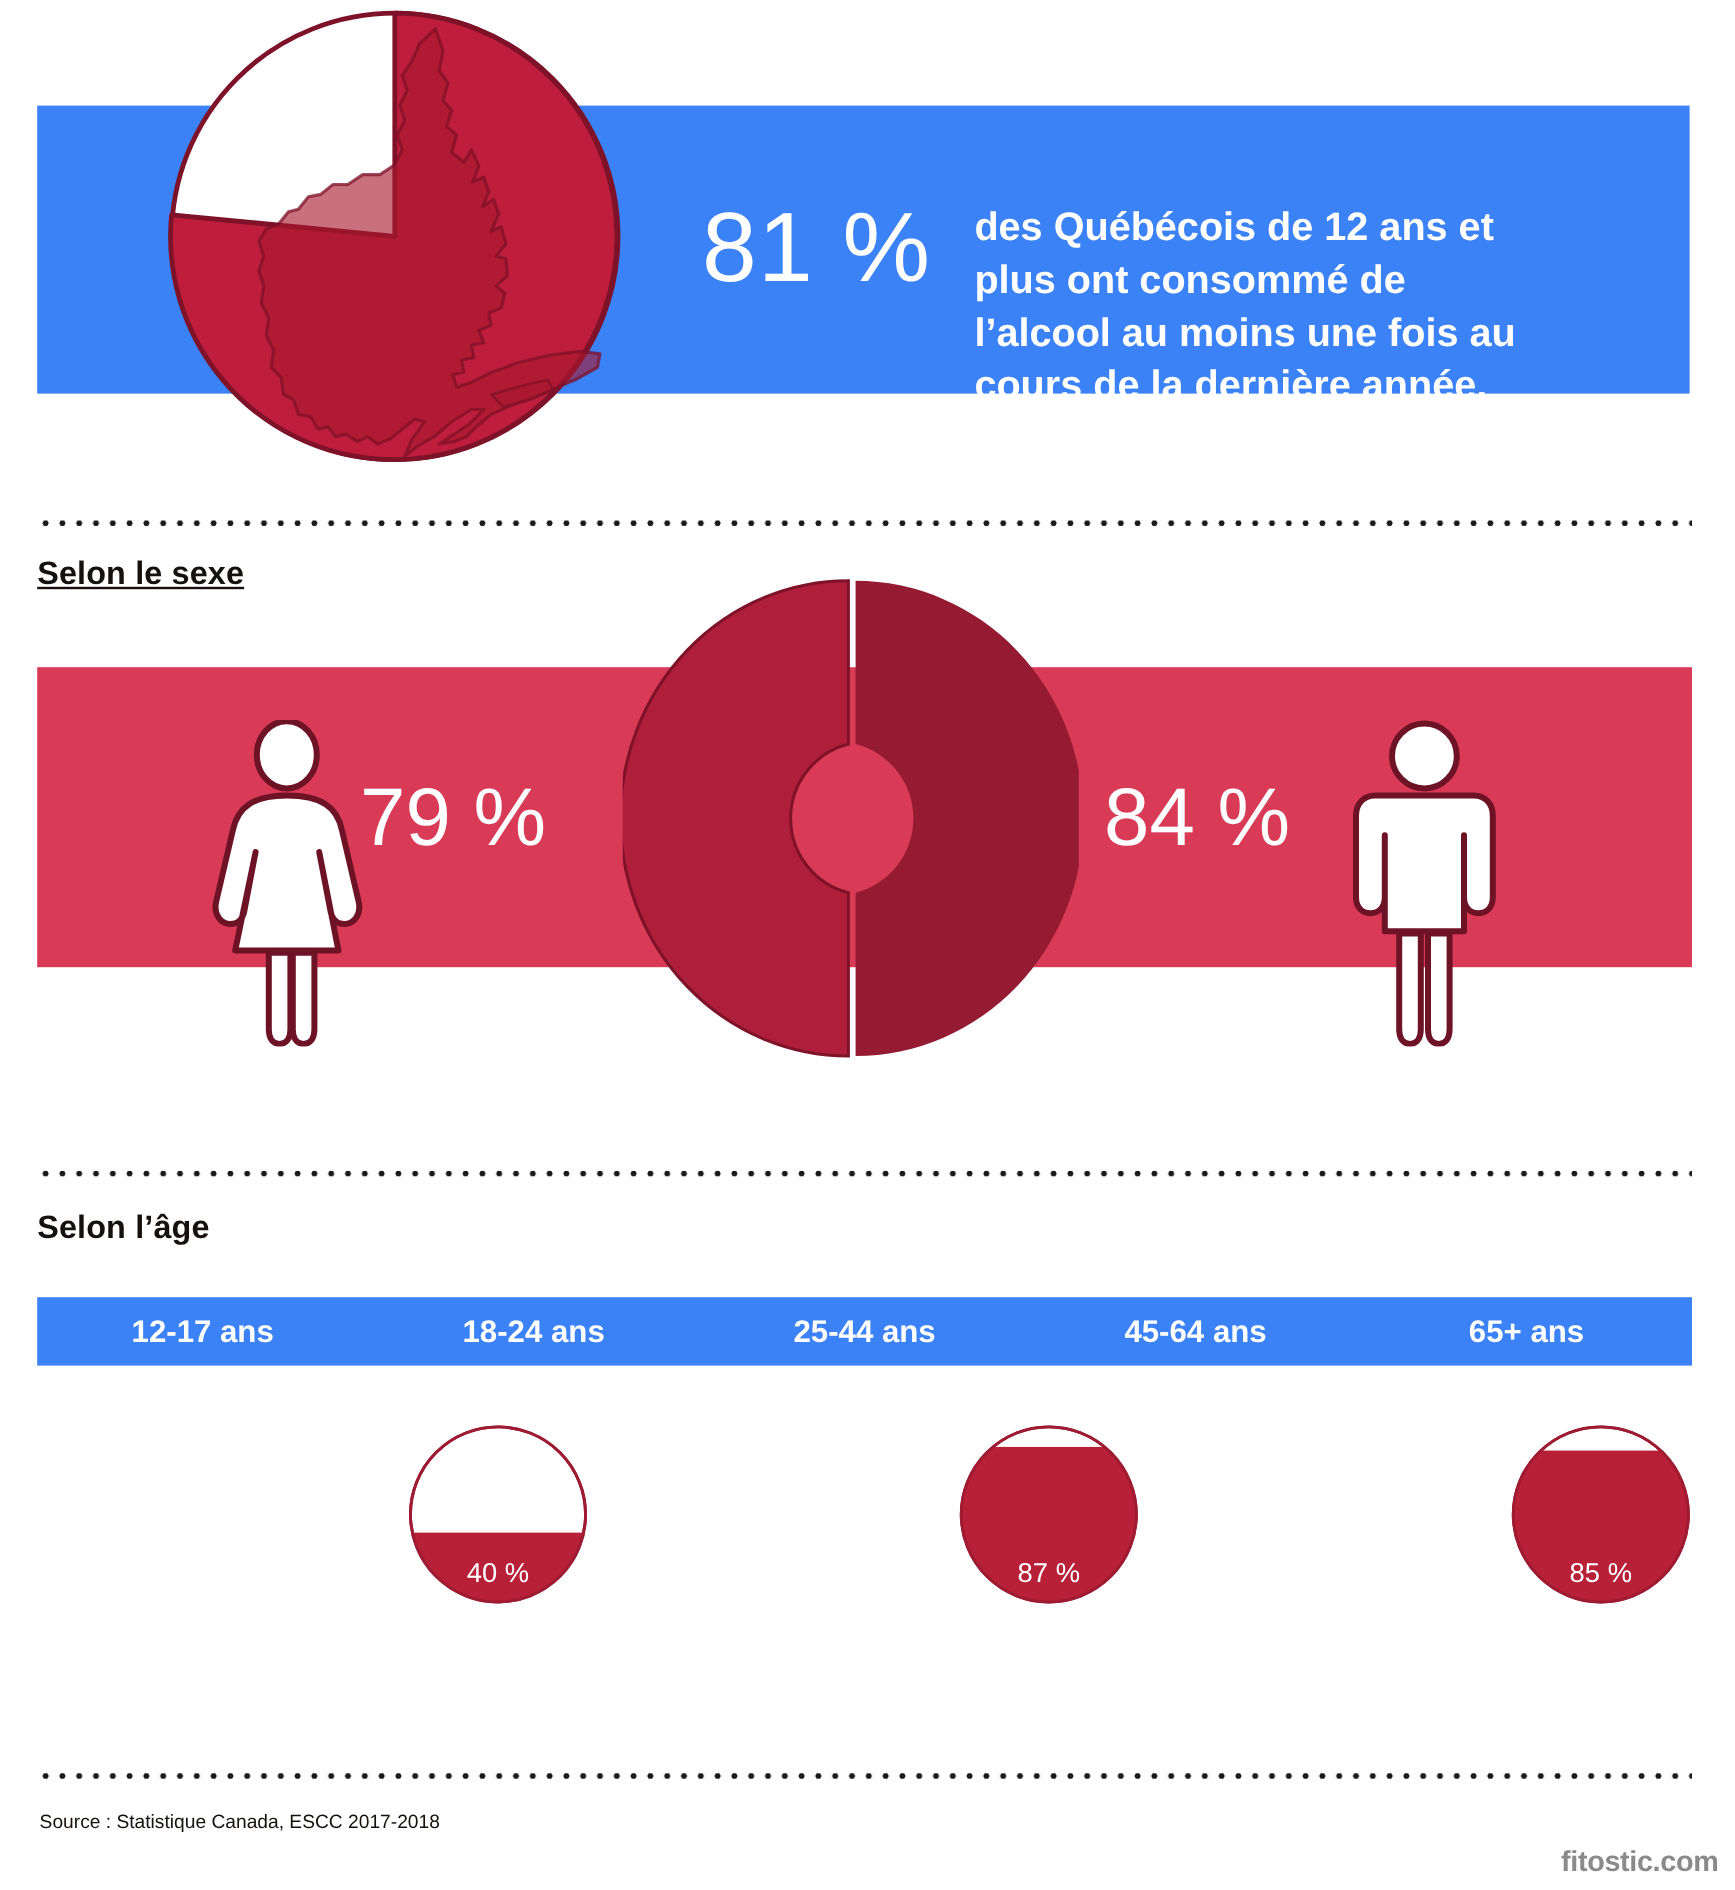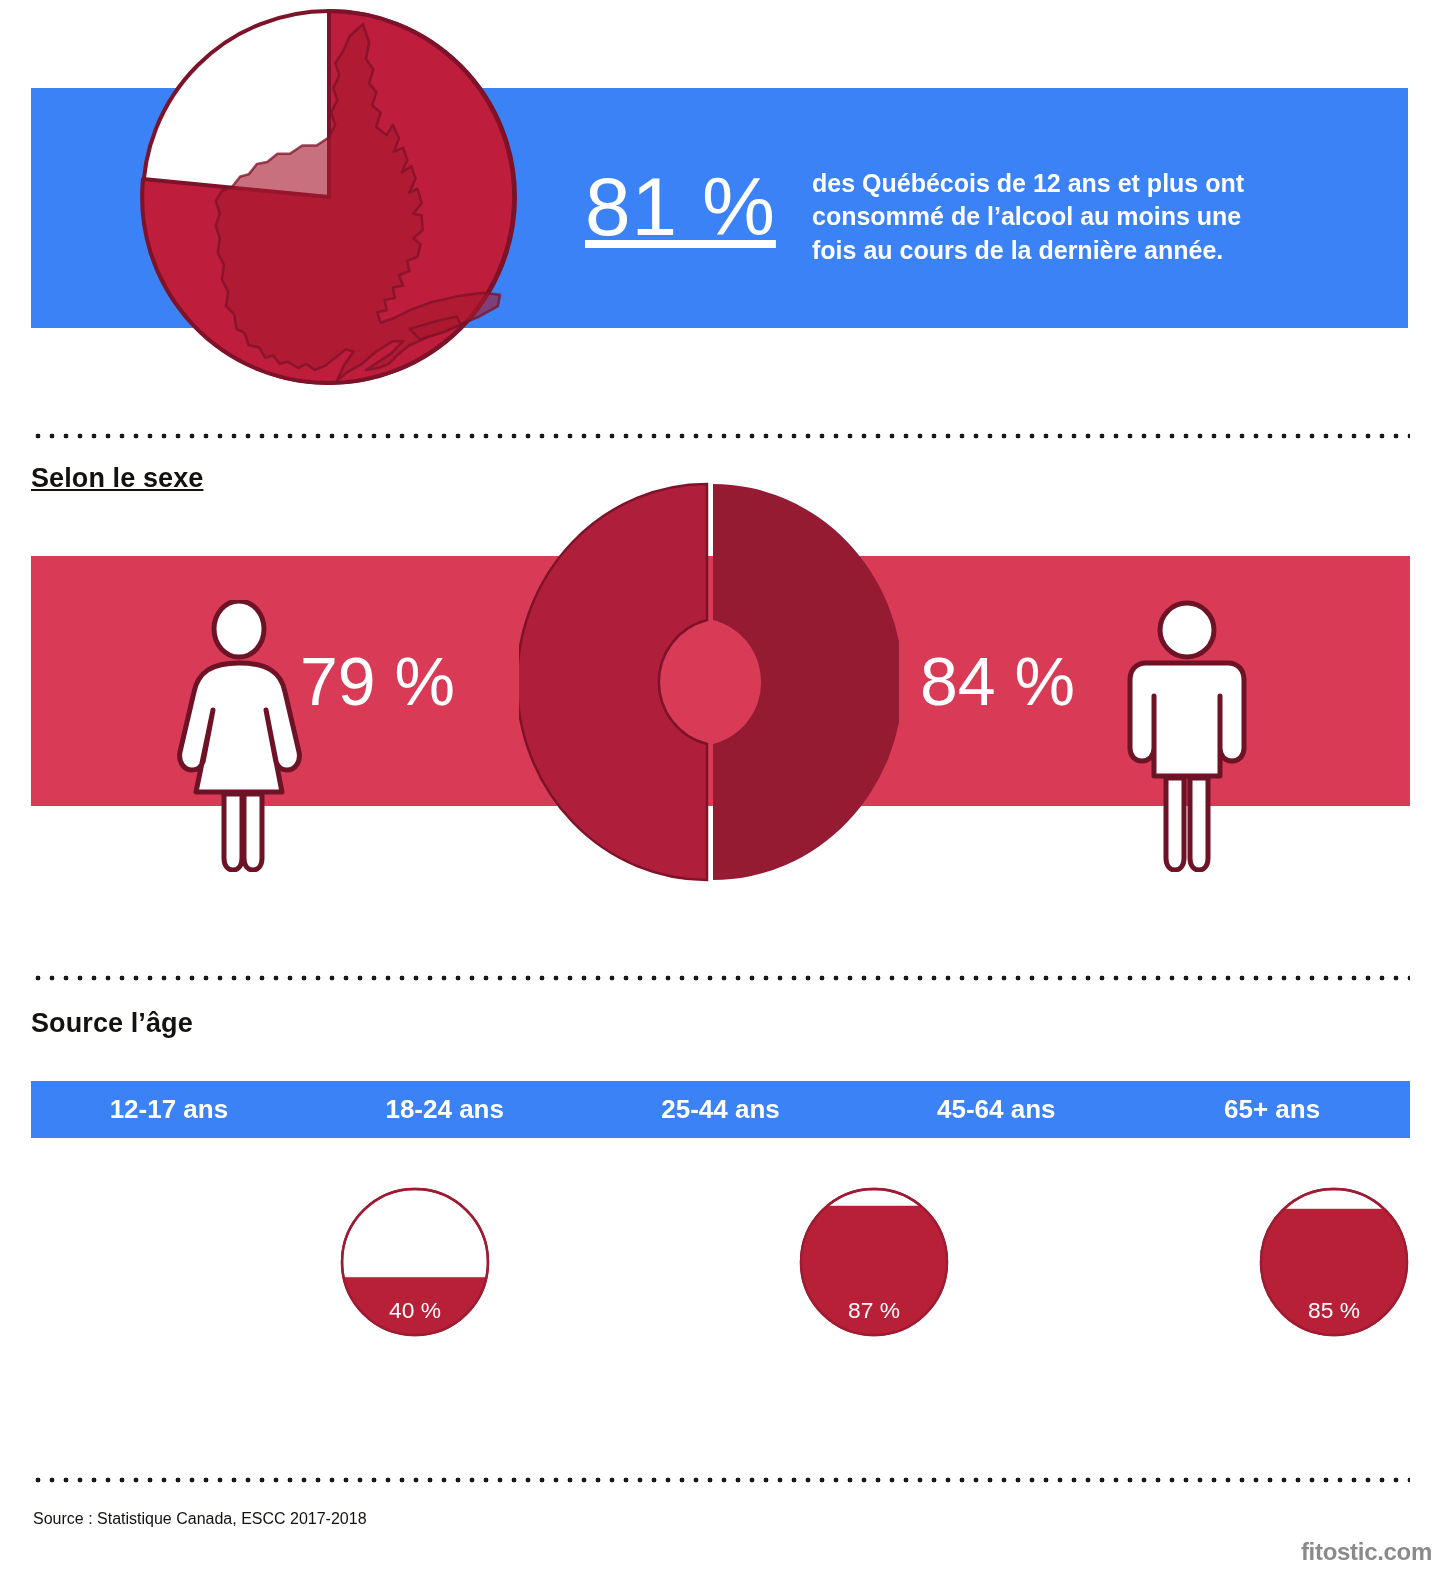--- a/index.html
+++ b/index.html
@@ -42,25 +42,25 @@
     letter-spacing: 0.1px;
     white-space: nowrap;
   }
 
   
   #hero-band { left: 31px; top: 88px; width: 1377px; height: 240px; }
   #hero-pie  { position: absolute; left: 139px; top: 7px; width: 380px; height: 380px; }
   #hero-pct {
     position: absolute; left: 585px; top: 166px;
     font-size: 82px; color: #ffffff; font-weight: 400;
-    letter-spacing: 1px; white-space: nowrap; line-height: 1; text-decoration: underline;
+    letter-spacing: 1px; white-space: nowrap; line-height: 1;
   }
   #hero-desc {
     position: absolute; left: 812px; top: 167px; width: 470px;
-    font-size: 25px; font-weight: bold; color: #ffffff;
+    font-size: 33px; font-weight: bold; color: #ffffff;
     line-height: 1.33;
   }
 
   
   #rule-1 { left: 31px; top: 433px; width: 1379px; }
   #title-sexe { left: 31px; top: 463px; text-decoration: underline; }
   #sexe-band { left: 31px; top: 556px; width: 1379px; height: 250px; }
   #donut { position: absolute; left: 519px; top: 482px; width: 380px; height: 400px; }
 
   .person-wrap { position: absolute; }
@@ -197,21 +197,21 @@
                L 30 176 L 96 176 L 96 96
                L 96 148 C 96 156 101 161 108 161
                C 115 161 120 156 120 148 L 120 80
                C 120 70 114 63 104 63 Z"></path>
       <path d="M 42 178 L 42 258 C 42 266 46 270 51 270 C 56 270 60 266 60 258 L 60 178 Z"></path>
       <path d="M 66 178 L 66 258 C 66 266 70 270 75 270 C 80 270 84 266 84 258 L 84 178 Z"></path>
     </g>
   </svg>
 
   <div class="dotted-rule" id="rule-2"></div>
-  <div class="section-title" id="title-age">Source l’âge</div>
+  <div class="section-title" id="title-age">Selon l’âge</div>
 
   <div class="band-dark" id="age-band">
     <div class="age-label">12-17 ans</div>
     <div class="age-label">18-24 ans</div>
     <div class="age-label">25-44 ans</div>
     <div class="age-label">45-64 ans</div>
     <div class="age-label">65+ ans</div>
   </div>
 
   <div id="age-circles">

